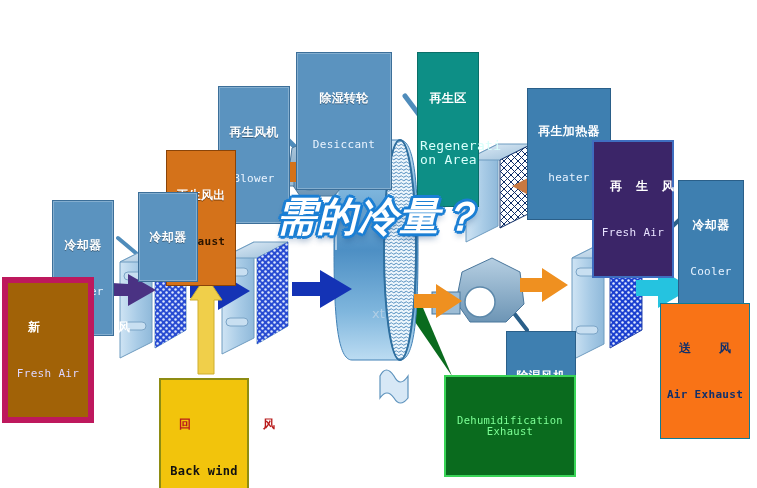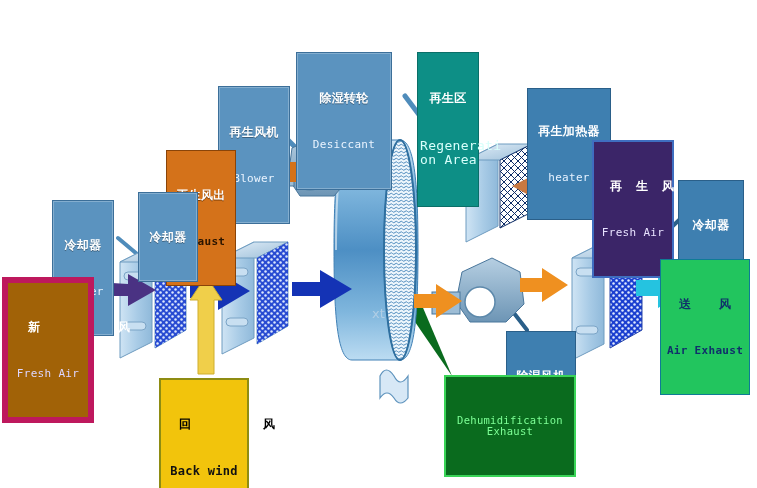--- a/index.html
+++ b/index.html
@@ -40,27 +40,27 @@
   .teal{background:#0d8f86;border:1px solid #0a6f68;color:#ffffff;}
   .teal .cn{font-size:12px;}
   .teal .en{font-size:13px;color:#d8fffb;}
 
   
   .green{background:#0a6b1e;border:2px solid #39d457;color:#6ef58a;}
   .green .cn{font-size:12px;color:#7dff96;letter-spacing:12px;text-indent:12px;}
   .green .en{font-size:10.5px;color:#7dff96;}
 
   
-  .cyan{background:#22c55e;border:1px solid #0f7b95;color:#10306b;}
+  .cyan{background:#f97316;border:1px solid #0f7b95;color:#10306b;margin-top:44px;}
   .cyan .cn{font-size:12px;color:#10306b;letter-spacing:8px;text-indent:8px;}
   .cyan .en{font-size:11px;color:#10306b;font-weight:bold;}
 
   
   .yellow{background:#f2c40c;border:2px solid #8e8c12;color:#111;}
-  .yellow .cn{font-size:12px;color:#000000;letter-spacing:16px;text-indent:16px;}
+  .yellow .cn{font-size:12px;color:#b91c1c;letter-spacing:16px;text-indent:16px;}
   .yellow .en{font-size:12px;color:#111;font-weight:bold;}
 
   
   #headline{position:absolute;left:0;right:0;top:196px;text-align:center;z-index:60;
             font-family:"DejaVu Sans",sans-serif;font-weight:bold;font-size:40px;
             line-height:1.02;color:#ffffff;font-style:italic;letter-spacing:1px;
             text-shadow:
               -2px -2px 0 #1b7fd4, 2px -2px 0 #1b7fd4,-2px 2px 0 #1b7fd4, 2px 2px 0 #1b7fd4,
               -3px 0 0 #1b7fd4, 3px 0 0 #1b7fd4, 0 -3px 0 #1b7fd4, 0 3px 0 #1b7fd4,
               0 5px 6px rgba(10,60,120,.45);}
@@ -291,15 +291,16 @@
     <span class="en">Dehumidification
 Exhaust</span>
   </div>
 
   <div class="lbl cyan" style="left:660px;top:259px;width:90px;padding:3px 2px;">
     <span class="cn">送　风</span>
     <span class="en">Air Exhaust</span>
   </div>
 
   <div id="headline">
+    <span class="l2">需的冷量？</span>
   </div>
 
 </div>
 
 </body></html>

